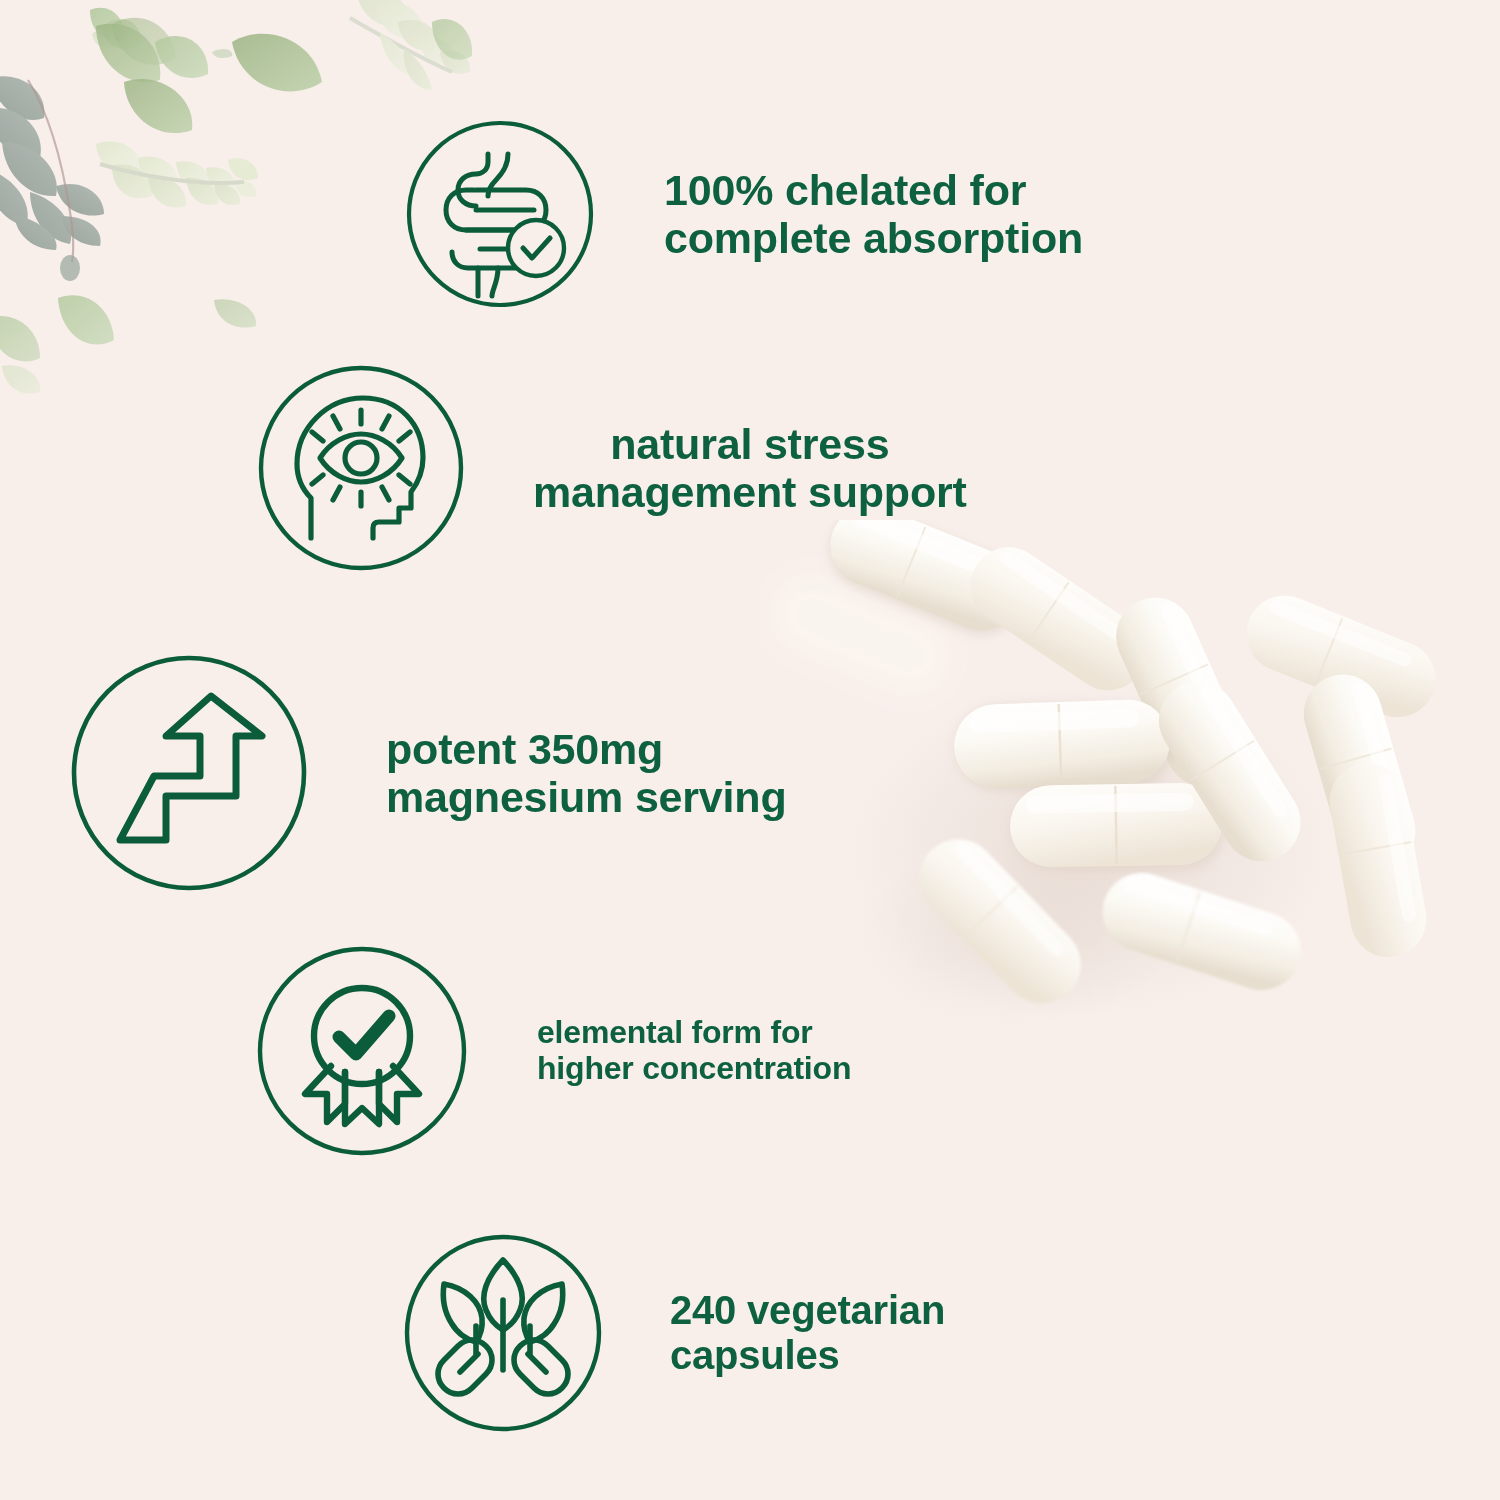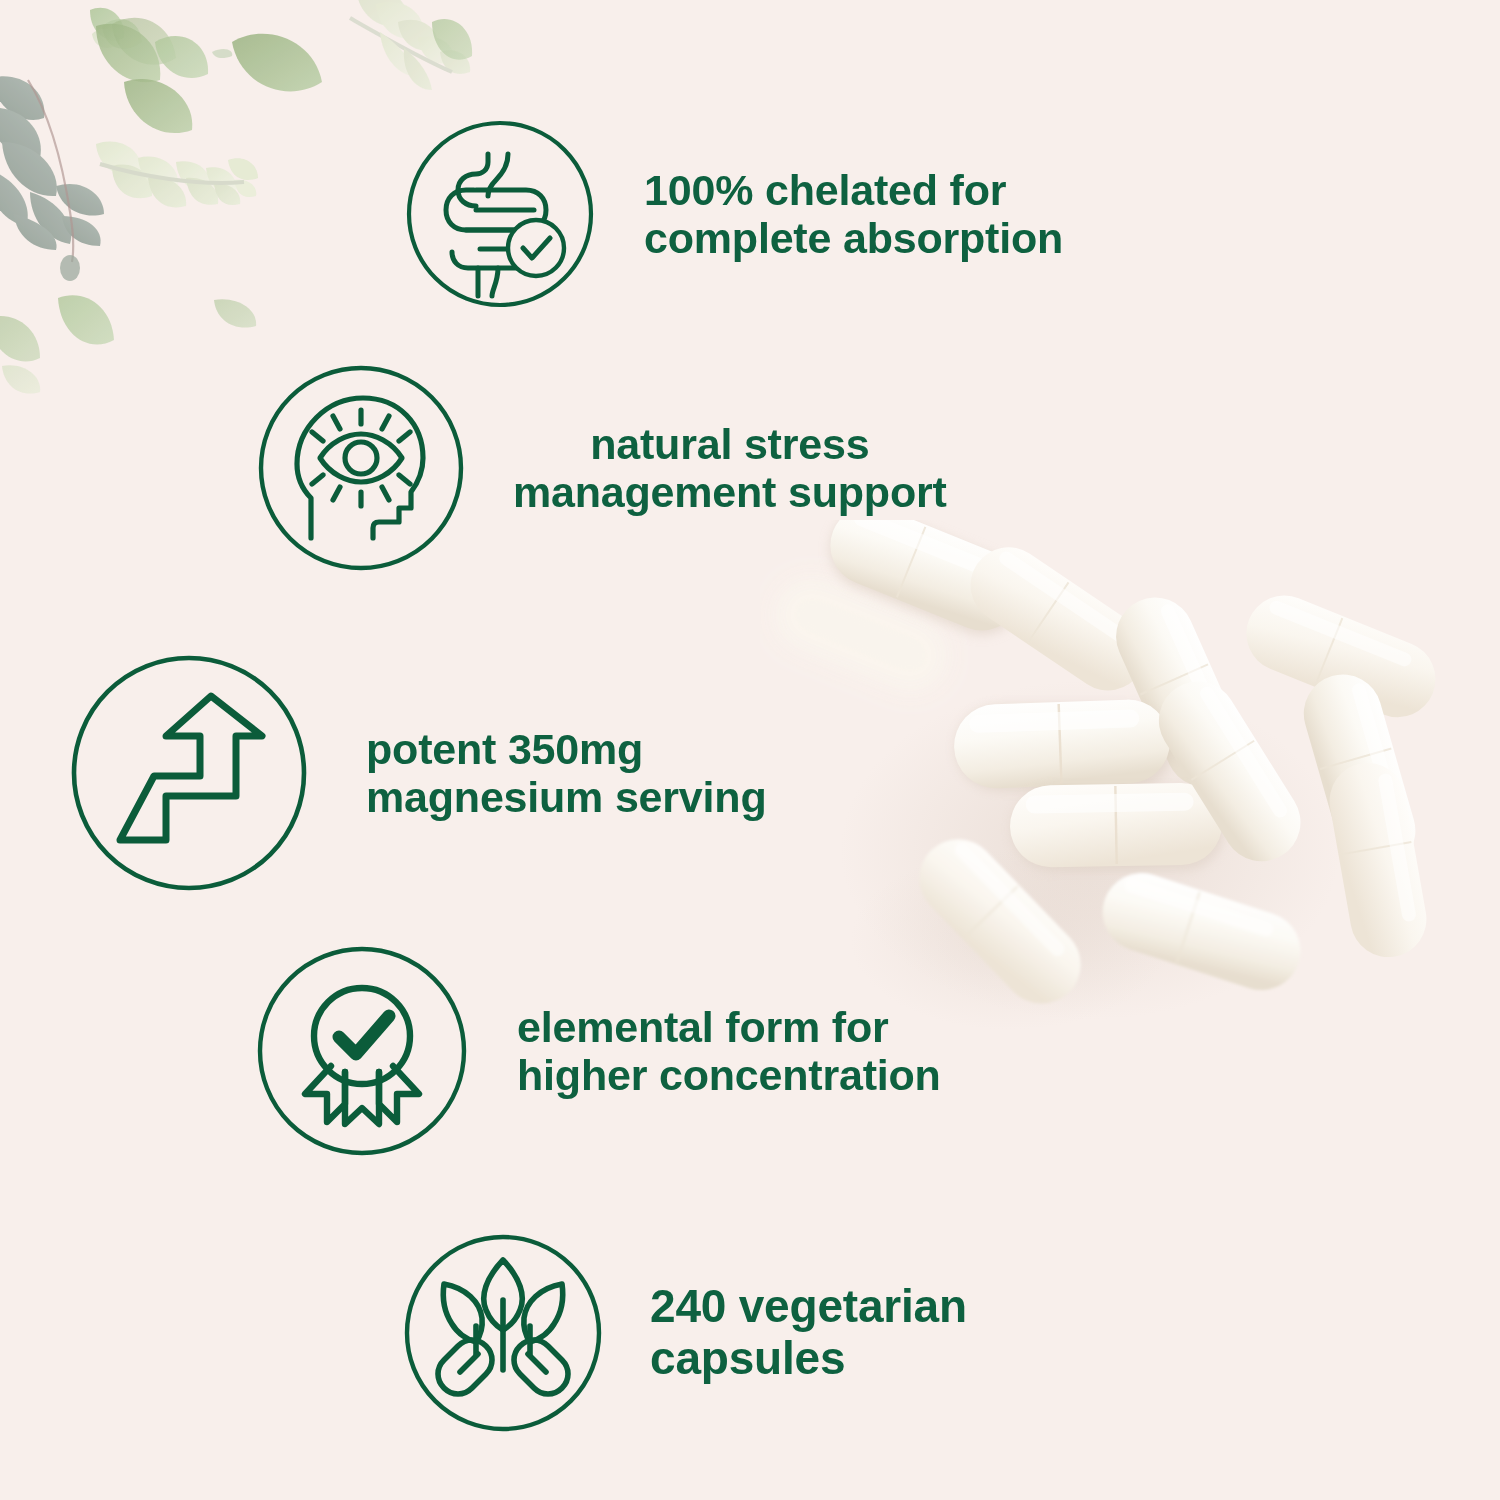--- a/index.html
+++ b/index.html
@@ -28,20 +28,21 @@
     left:760px; top:520px;
     width:700px; height:510px;
     pointer-events:none;
   }
 
   
   .feature {
     position:absolute;
     display:flex;
     align-items:center;
+    gap:20px;
   }
   .icon-badge {
     position:relative;
     flex:0 0 auto;
   }
   .icon-badge svg { display:block; }
   .feature-text {
     color:#0E6140;
     font-weight:bold;
     line-height:1.12;
@@ -54,24 +55,24 @@
   #feature-0 { left:404px;  top:118px;  }
   #feature-0 .feature-text { margin-left:48px; font-size:43px; }
 
   #feature-1 { left:255px;  top:362px;  }
   #feature-1 .feature-text { margin-left:46px; font-size:43px;text-align:center; }
 
   #feature-2 { left:66px;   top:650px;  }
   #feature-2 .feature-text { margin-left:54px; font-size:43px; }
 
   #feature-3 { left:253px;  top:942px;  }
-  #feature-3 .feature-text { margin-left:46px; font-size:43px; }
+  #feature-3 .feature-text { margin-left:46px; font-size:32px; }
 
   #feature-4 { left:400px;  top:1230px; }
-  #feature-4 .feature-text { margin-left:44px; font-size:46px; }
+  #feature-4 .feature-text { margin-left:44px; font-size:40px; }
 </style>
 </head>
 <body>
 
 <div id="stage">
 
   <svg id="botanical" viewBox="0 0 560 400" xmlns="http://www.w3.org/2000/svg">
     <defs>
       <linearGradient id="lg1" x1="0" y1="0" x2="1" y2="1">
         <stop offset="0" stop-color="#A8C292"></stop>

